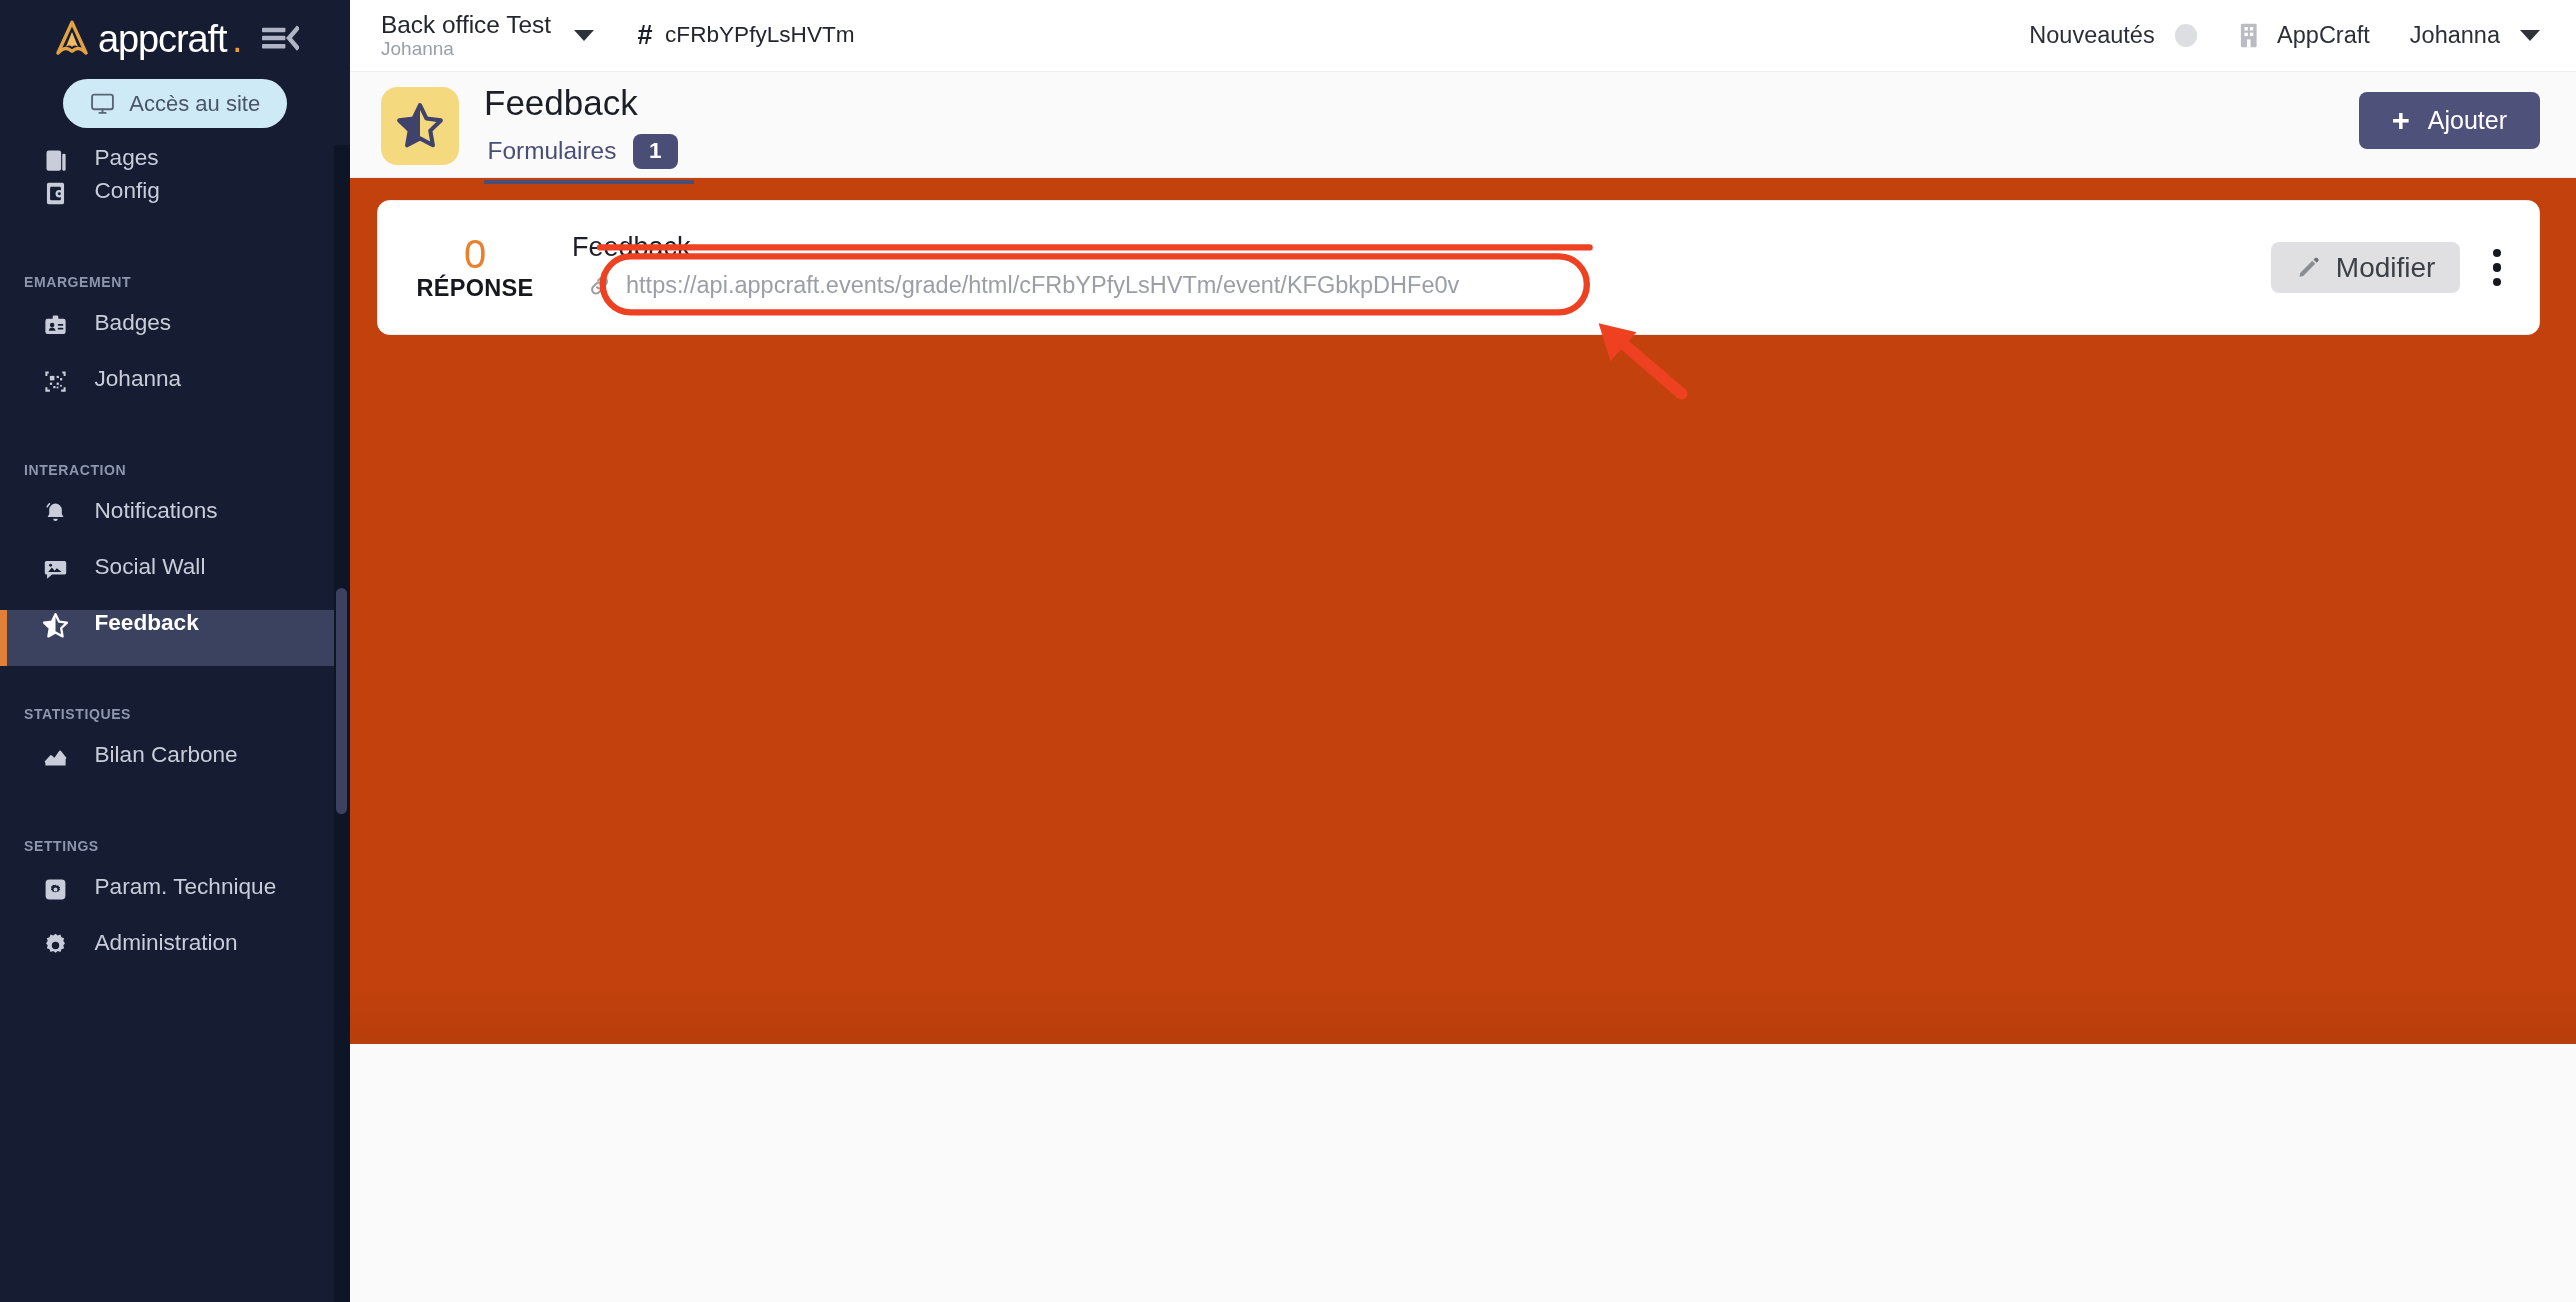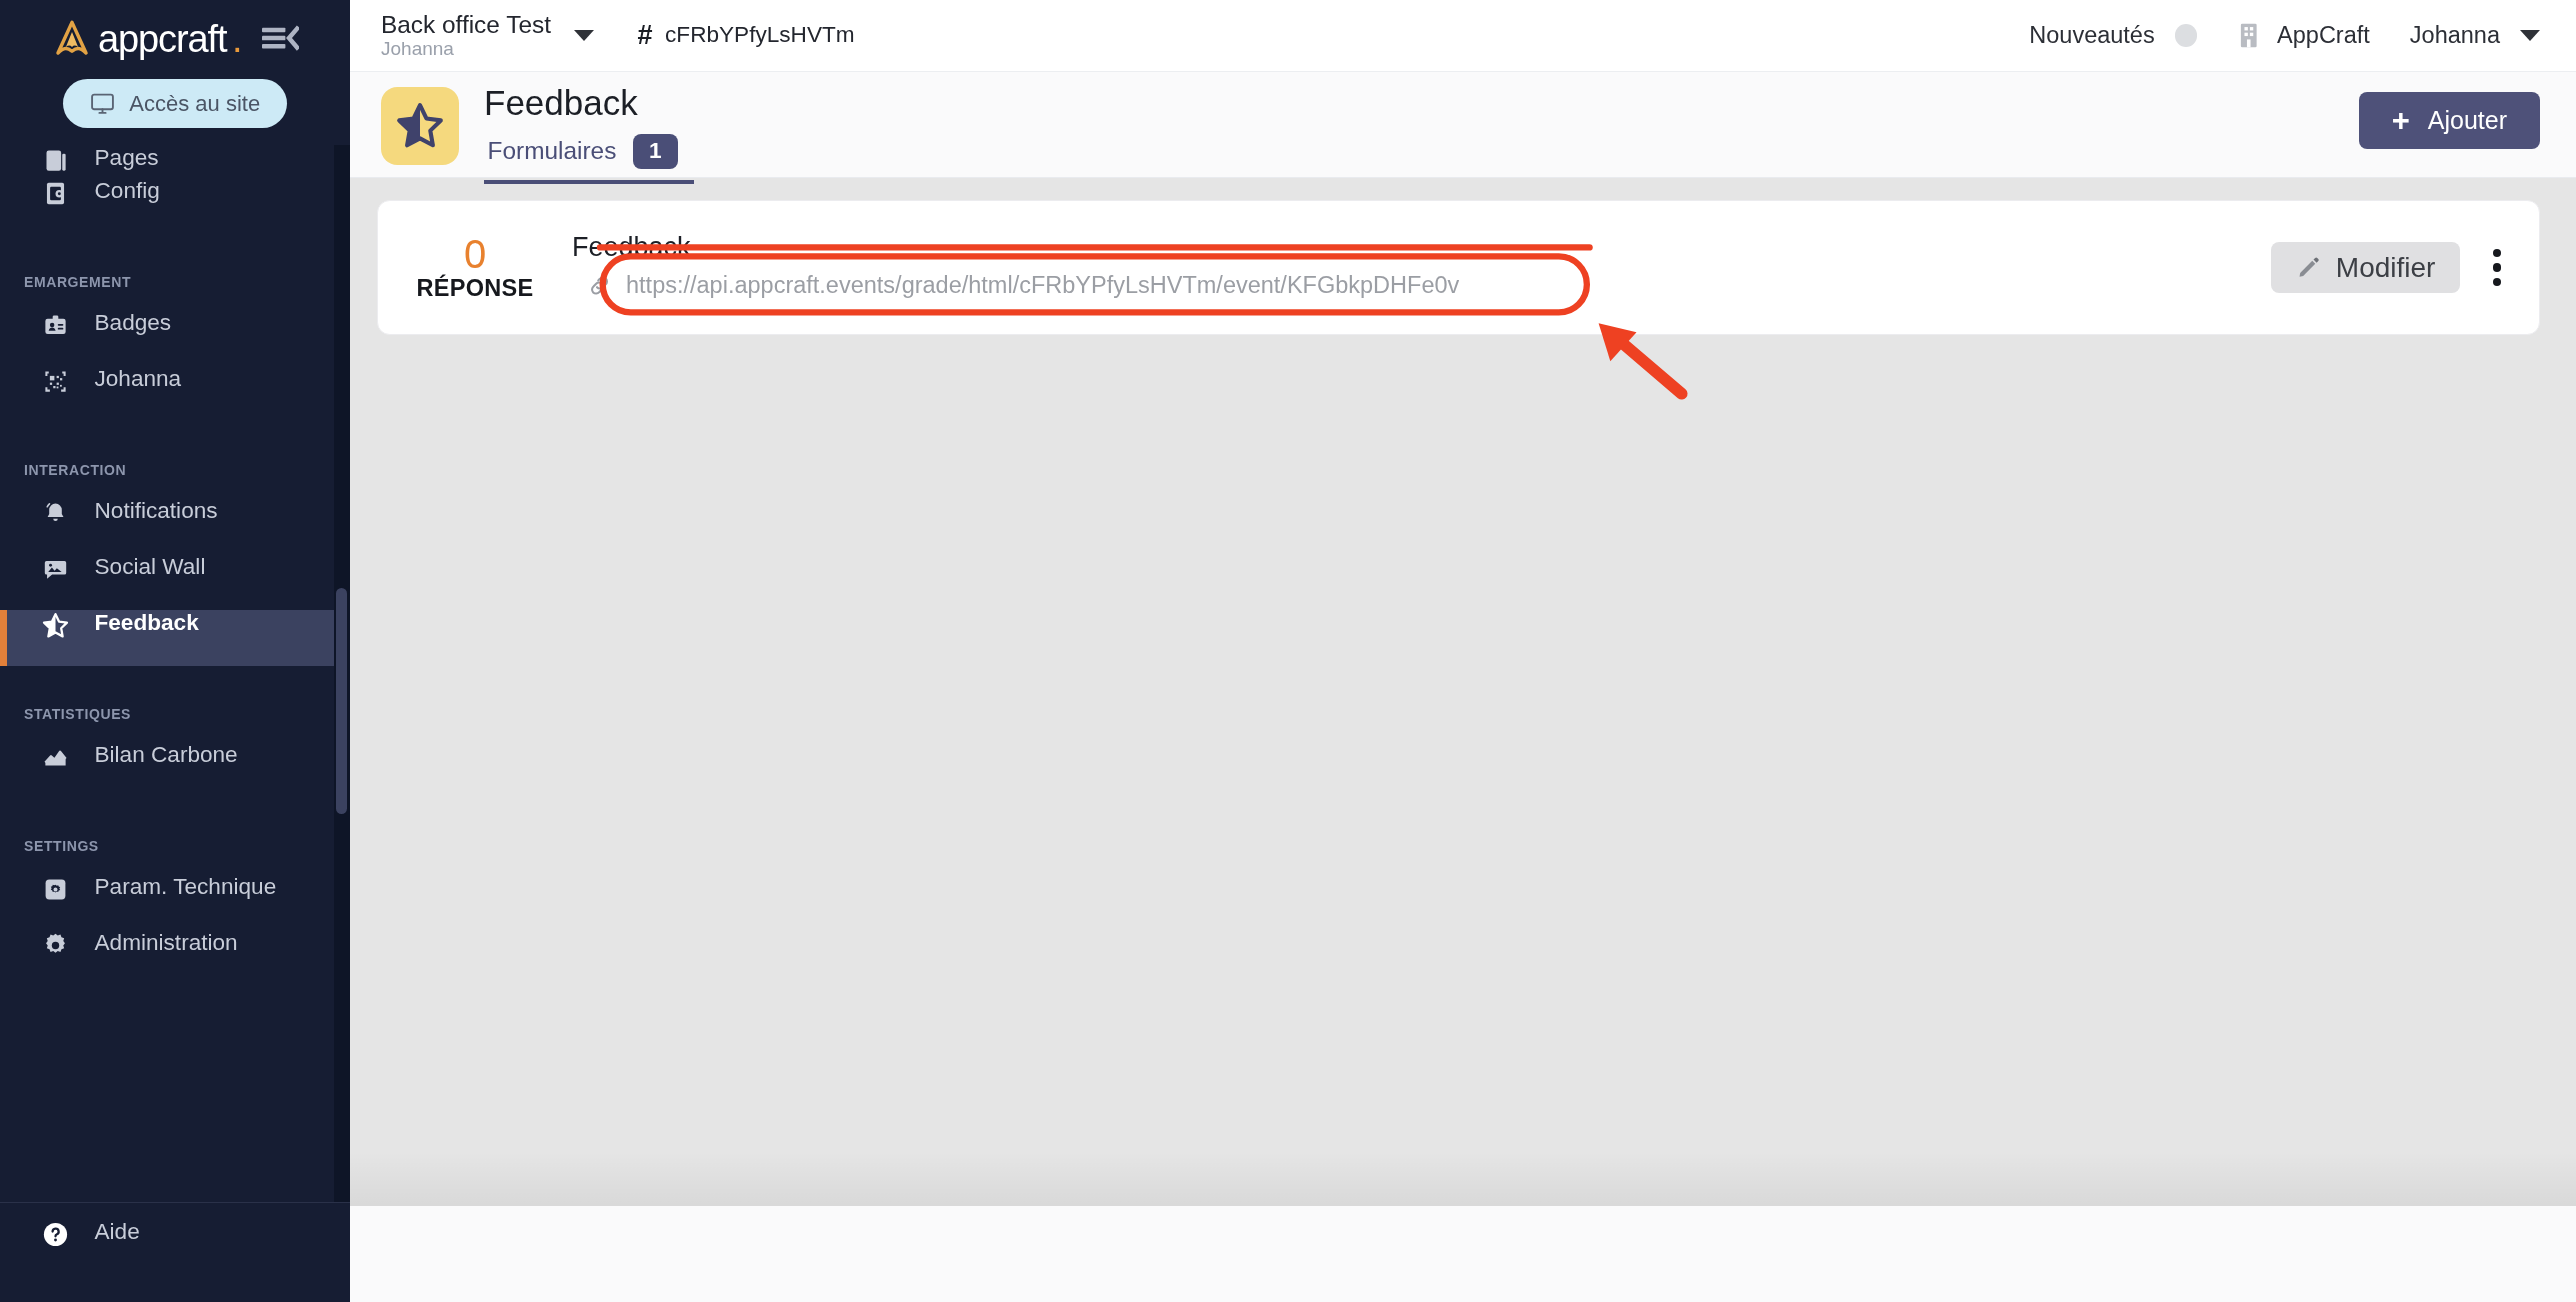--- a/index.html
+++ b/index.html
@@ -79,23 +79,23 @@
   }
 
   .sb-bottom {
     flex: 0 0 auto; border-top: 0.9px solid #2a3149;
     padding: 16.3px 0 27px 0;
   }
   .sb-bottom .sb-item { height: 56px; }
 
   
   .main {
-    flex: 1 1 auto; height: 1206px;
+    flex: 1 1 auto; height: 1044px;
     display: flex; flex-direction: column;
-    background: #e5e5e5; position: relative; min-width: 0;
+    background: #c2410c; position: relative; min-width: 0;
   }
   .topbar {
     height: 72px; flex: 0 0 72px;
     background: #ffffff; border-bottom: 0.9px solid #eceef1;
     display: flex; align-items: center; justify-content: space-between;
     padding: 0 36px 0 31px;
   }
   .tb-left { display: flex; align-items: center; gap: 43px; }
   .ws { display: flex; align-items: center; gap: 23.5px; cursor: pointer; }
   .ws-texts { display: flex; flex-direction: column; justify-content: center; }
@@ -344,32 +344,20 @@
           </span>
           <span>Administration</span>
         </div>
       </div>
 
       <div class="sb-scrollbar">
         <div class="sb-thumb"></div>
       </div>
     </div>
 
-    <div class="sb-bottom">
-      <div class="sb-item">
-        <span class="ic">
-          <svg width="29" height="29" viewBox="0 0 24 24">
-            <circle cx="12" cy="12" r="9.6" fill="#ffffff"></circle>
-            <path d="M9.6 9.6a2.5 2.5 0 1 1 3.3 2.4c-.6.25-.9.8-.9 1.5" fill="none" stroke="#161d33" stroke-width="1.9" stroke-linecap="round"></path>
-            <circle cx="12" cy="16.6" r="1.2" fill="#161d33"></circle>
-          </svg>
-        </span>
-        <span>Aide</span>
-      </div>
-    </div>
   </aside>
 
   <div class="main">
 
     <header class="topbar">
       <div class="tb-left">
         <div class="ws">
           <div class="ws-texts">
             <span class="ws-name">Back office Test</span>
             <span class="ws-sub">Johanna</span>

